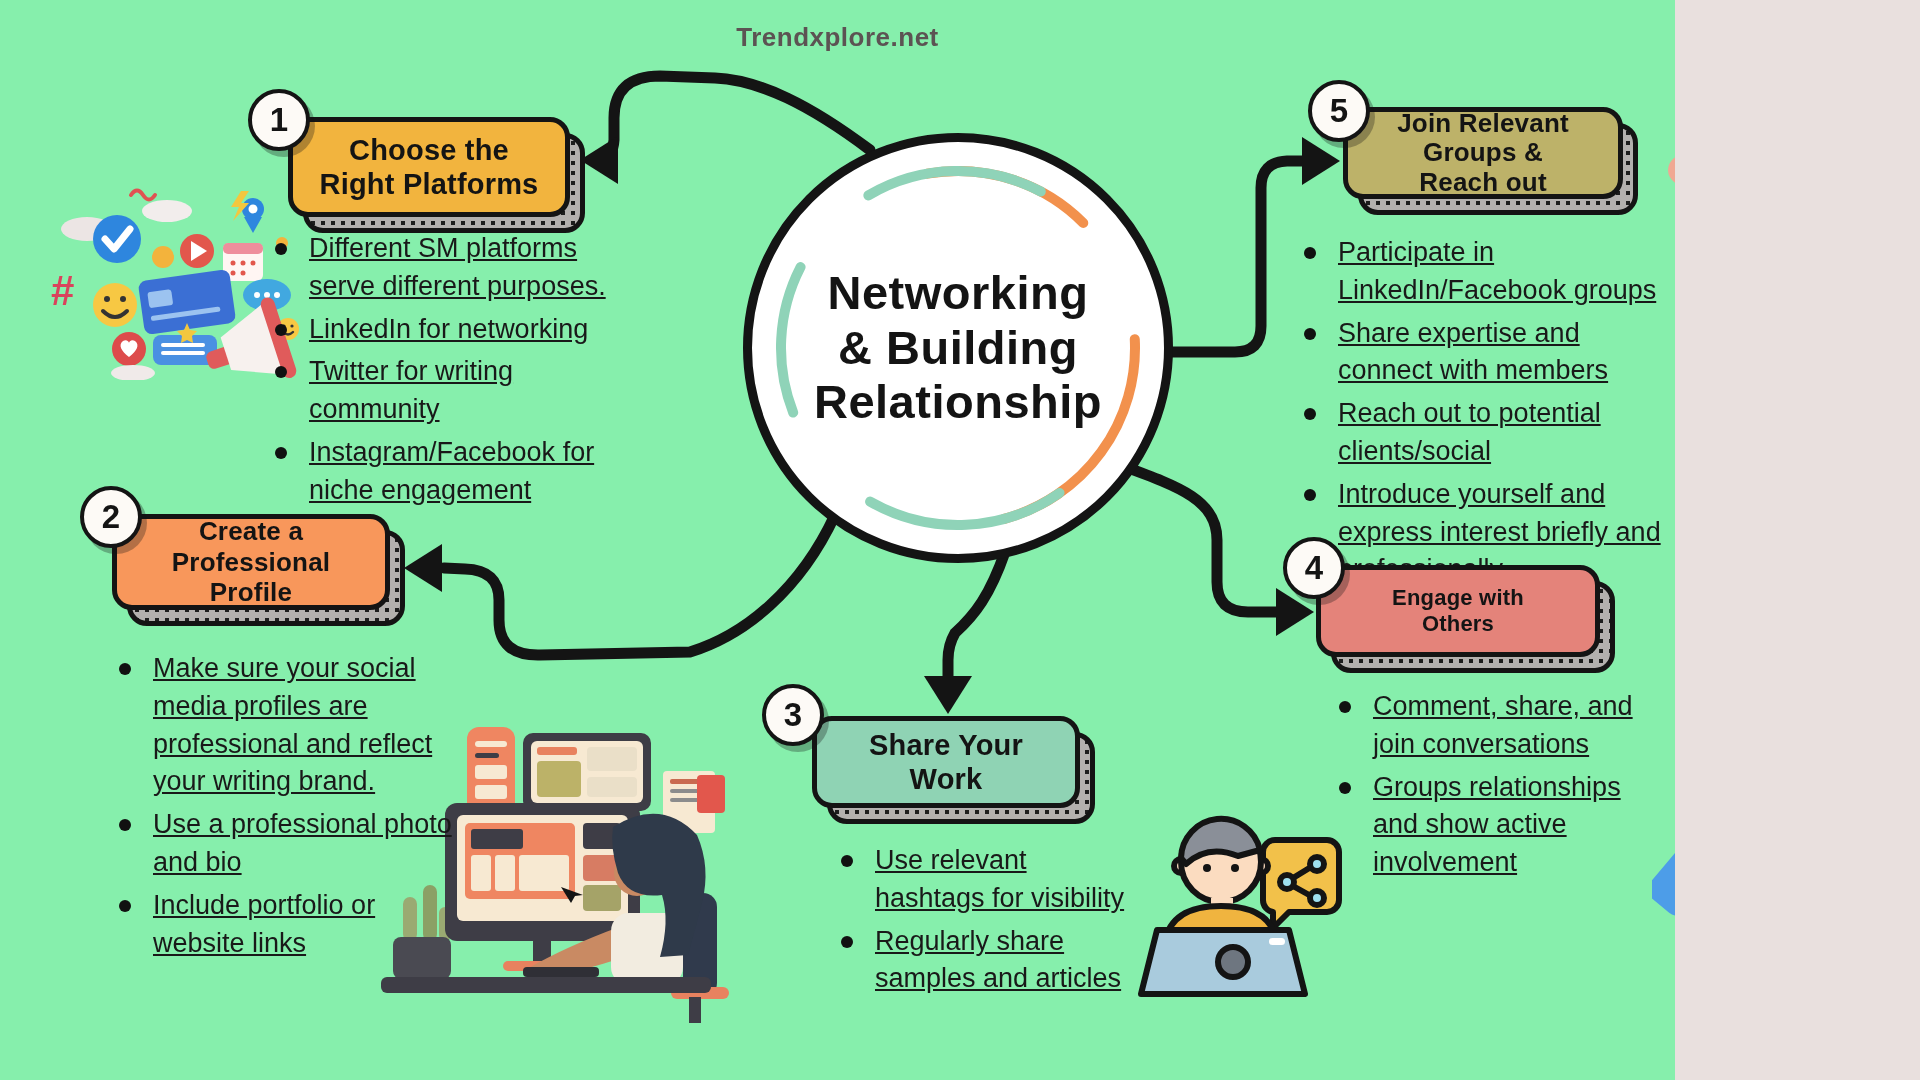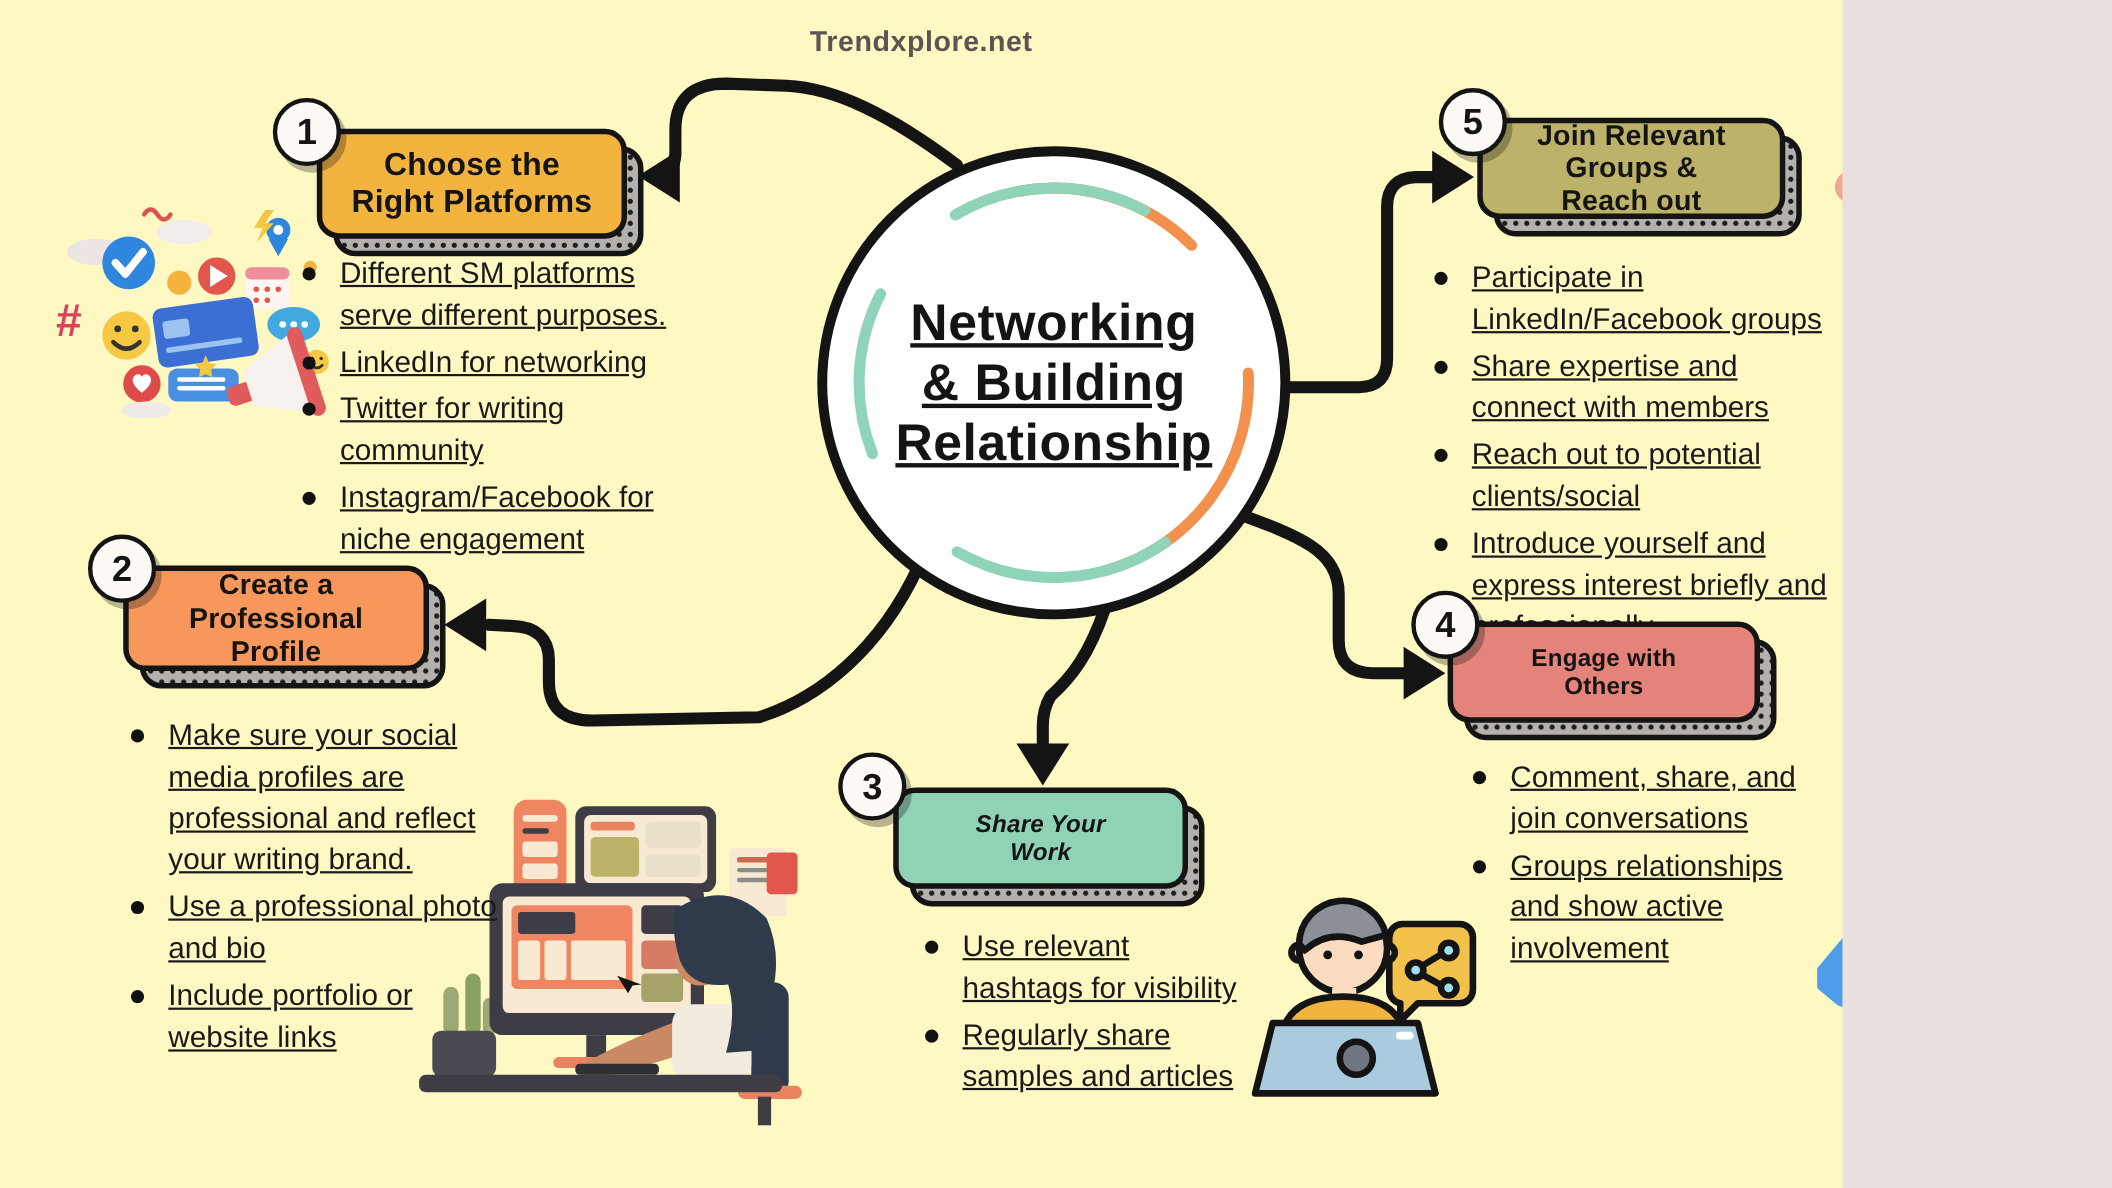--- a/index.html
+++ b/index.html
@@ -1,37 +1,37 @@
 <!DOCTYPE html>
 <html><head>
 <meta charset="utf-8">
 <style>
   html,body { margin:0; padding:0; background:#e9e0de; }
   .page {
     position:relative; width:1675px; height:1080px; overflow:hidden;
-    background:#fef9c3; font-family:"Liberation Sans", sans-serif;
+    background:#86efac; font-family:"Liberation Sans", sans-serif;
   }
   .site-title {
     position:absolute; top:22px; left:0; width:100%; text-align:center;
     font-size:26px; font-weight:700; color:#5C5353; letter-spacing:.5px; z-index:4;
   }
   
   .connectors { position:absolute; inset:0; z-index:1; }
   
   .center-circle {
     position:absolute; left:743px; top:133px; width:430px; height:430px;
     background:#ffffff; border:9px solid #141414; border-radius:50%;
     box-sizing:border-box; z-index:2;
   }
   .center-circle .ring { position:absolute; left:0; top:0; }
   .center-title {
     position:absolute; inset:0; display:flex; flex-direction:column;
     align-items:center; justify-content:center;
     font-size:47px; line-height:1.16; font-weight:800; color:#141414;
-    text-align:center; letter-spacing:.5px;text-decoration:underline;
+    text-align:center; letter-spacing:.5px;
   }
   
   .step { position:absolute; z-index:3; }
   .box {
     position:relative; width:100%; height:100%; box-sizing:border-box;
     border:5px solid #141414; border-radius:20px;
     display:flex; align-items:center; justify-content:center; text-align:center;
     font-weight:800; color:#141414; line-height:1.18; letter-spacing:.2px;
   }
   .box::after {
@@ -122,21 +122,21 @@
     </div>
     <div class="badge" style="left:-32px; top:-28px;">2</div>
   </div>
   <ul class="bullets" style="left:110px; top:650px; width:356px;">
     <li>Make sure your social media profiles are professional and reflect your writing brand.</li>
     <li>Use a professional photo and bio</li>
     <li>Include portfolio or website links</li>
   </ul>
 
   <div class="step" style="left:812px; top:716px; width:268px; height:92px;">
-    <div class="box" style="background:#8FD3B4; font-size:22px;font-style:italic;">
+    <div class="box" style="background:#8FD3B4; font-size:29px;">
       <div>
         <span>Share Your</span>
         <span>Work</span>
       </div>
     </div>
     <div class="badge" style="left:-50px; top:-32px;">3</div>
   </div>
   <ul class="bullets" style="left:832px; top:842px; width:302px;">
     <li>Use relevant hashtags for visibility</li>
     <li>Regularly share samples and articles</li>

